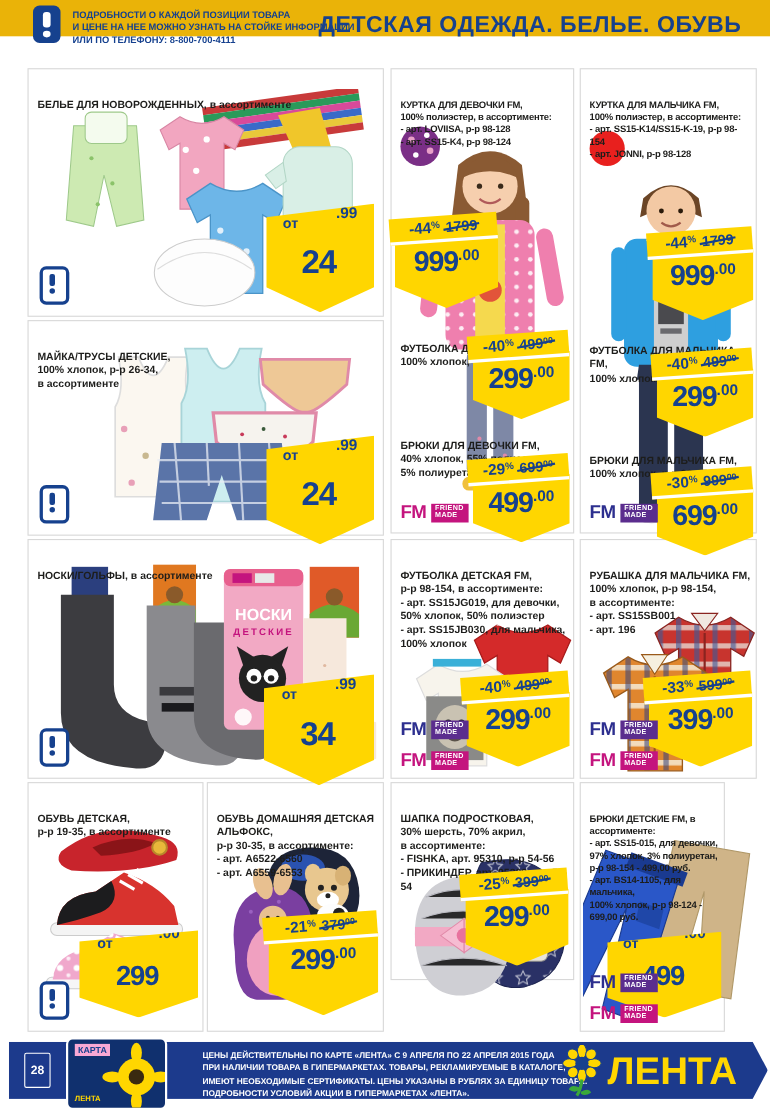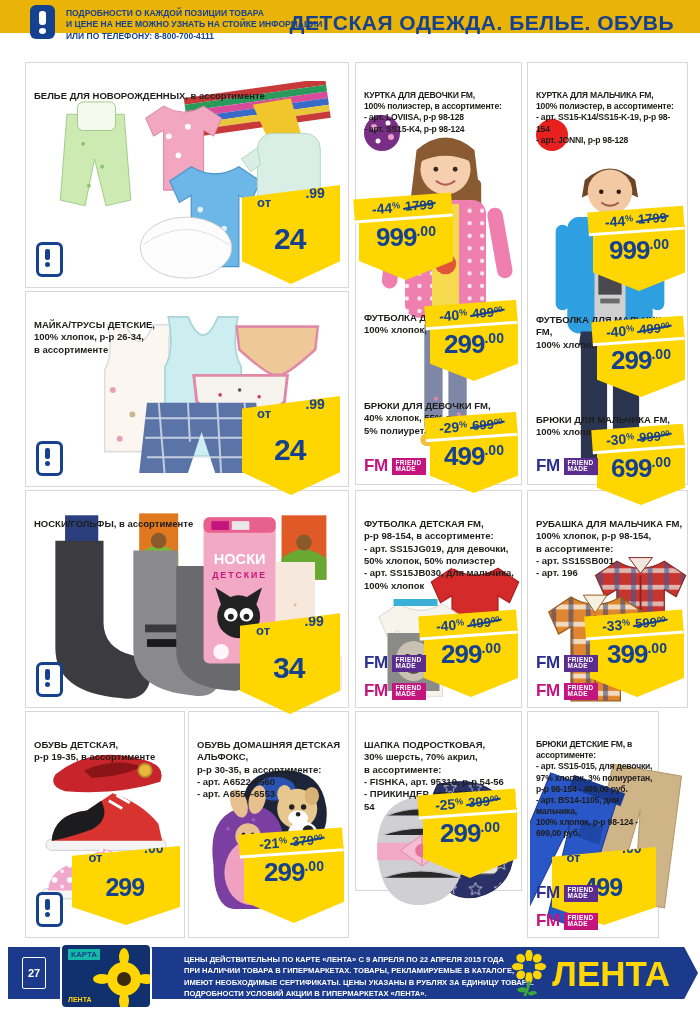--- a/index.html
+++ b/index.html
@@ -50,21 +50,21 @@
   .fm-box span{font-size:6.5px;font-weight:bold;color:#fff;letter-spacing:.3px;}
   .fm.blue .fm-txt{color:#2D2F8F;} .fm.blue .fm-box{background:#5B2D8E;}
   .fm.magenta .fm-txt{color:#C4147E;} .fm.magenta .fm-box{background:#C4147E;}
   .swatch{position:absolute;border-radius:50%;z-index:3;}
   
   .fwrap{position:absolute;left:8px;top:947px;width:690px;height:52px;}
   .fbar{position:absolute;inset:0;background:#1C3A8C;clip-path:polygon(0 0,98% 0,100% 50%,98% 100%,0 100%);}
   .fpage{position:absolute;left:14px;top:10px;width:22px;height:30px;border:1.5px solid #fff;border-radius:2px;
          display:flex;align-items:center;justify-content:center;font-size:11px;font-weight:bold;color:#fff;z-index:2;}
   .fcard{position:absolute;left:52px;top:-4px;width:88px;height:62px;background:#10306e;border:2px solid #fff;border-radius:6px;z-index:2;overflow:hidden;}
-  .fcard-tag{position:absolute;left:6px;top:4px;font-size:8px;font-weight:bold;color:#16418E;background:#14b8a6;padding:1px 3px;}
+  .fcard-tag{position:absolute;left:6px;top:4px;font-size:8px;font-weight:bold;color:#16418E;background:#f9a8d4;padding:1px 3px;}
   .fcard-brand{position:absolute;left:6px;bottom:4px;font-size:7px;font-weight:bold;color:#FFD600;}
   .flegal{position:absolute;left:176px;top:7px;font-size:7.6px;font-weight:bold;color:#fff;line-height:1.5;white-space:pre-line;z-index:2;}
   .flogo{position:absolute;right:28px;top:3px;display:flex;align-items:center;z-index:2;}
   .flogo-txt{font-size:35px;font-weight:bold;color:#FFD600;letter-spacing:0px;}
 </style>
 </head>
 <body>
 
 <svg width="0" height="0" style="position:absolute" aria-hidden="true">
   <defs>
@@ -661,21 +661,21 @@
     <span class="fm-txt">FM</span>
       <span class="fm-box">
         <span>FRIEND</span>
         <span>MADE</span>
       </span>
   </div>
 </div>
 
 <div class="fwrap">
   <div class="fbar"></div>
-  <div class="fpage">27</div>
+  <div class="fpage">28</div>
   <div class="fcard">
     <svg viewBox="0 0 88 62" style="position:absolute;left:0;top:0;width:88px;height:62px">
       <circle cx="62" cy="34" r="17" fill="#FFD600"></circle>
       <circle cx="62" cy="34" r="7" fill="#3a2a10"></circle>
       <g fill="#FFD600">
           <ellipse cx="62" cy="12" rx="5" ry="9"></ellipse>
           <ellipse cx="62" cy="56" rx="5" ry="9"></ellipse>
           <ellipse cx="40" cy="34" rx="9" ry="5"></ellipse>
           <ellipse cx="84" cy="34" rx="9" ry="5"></ellipse>
         </g>

